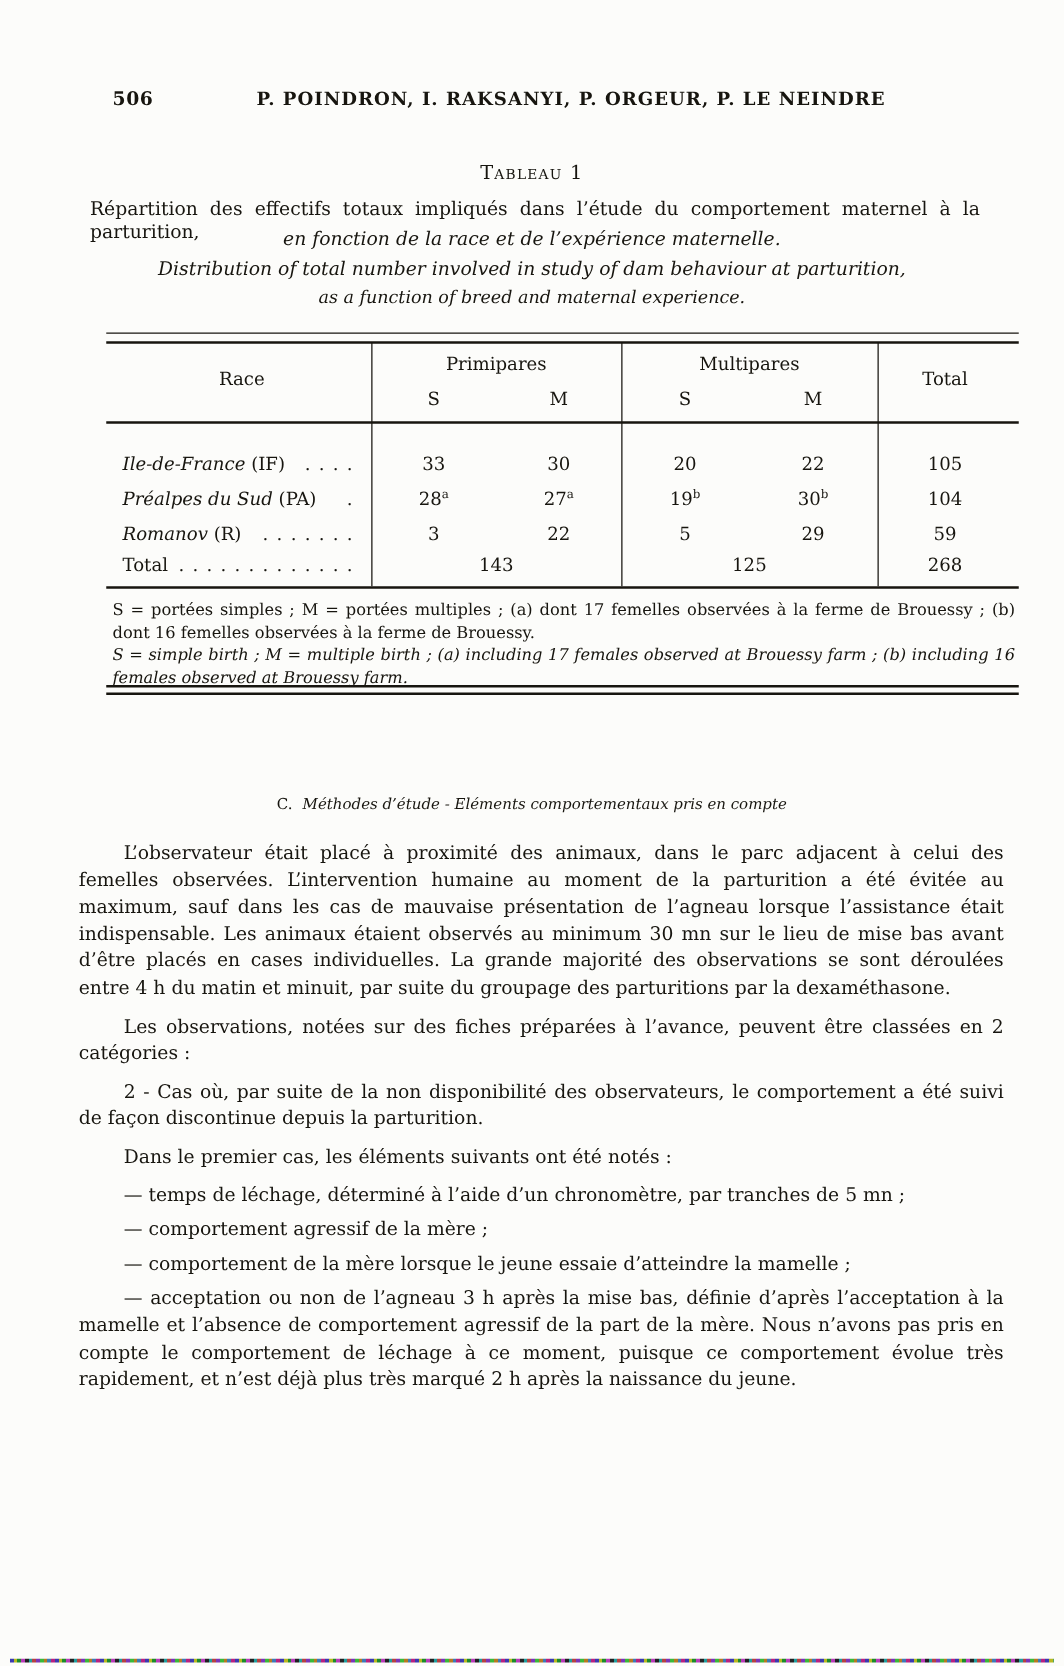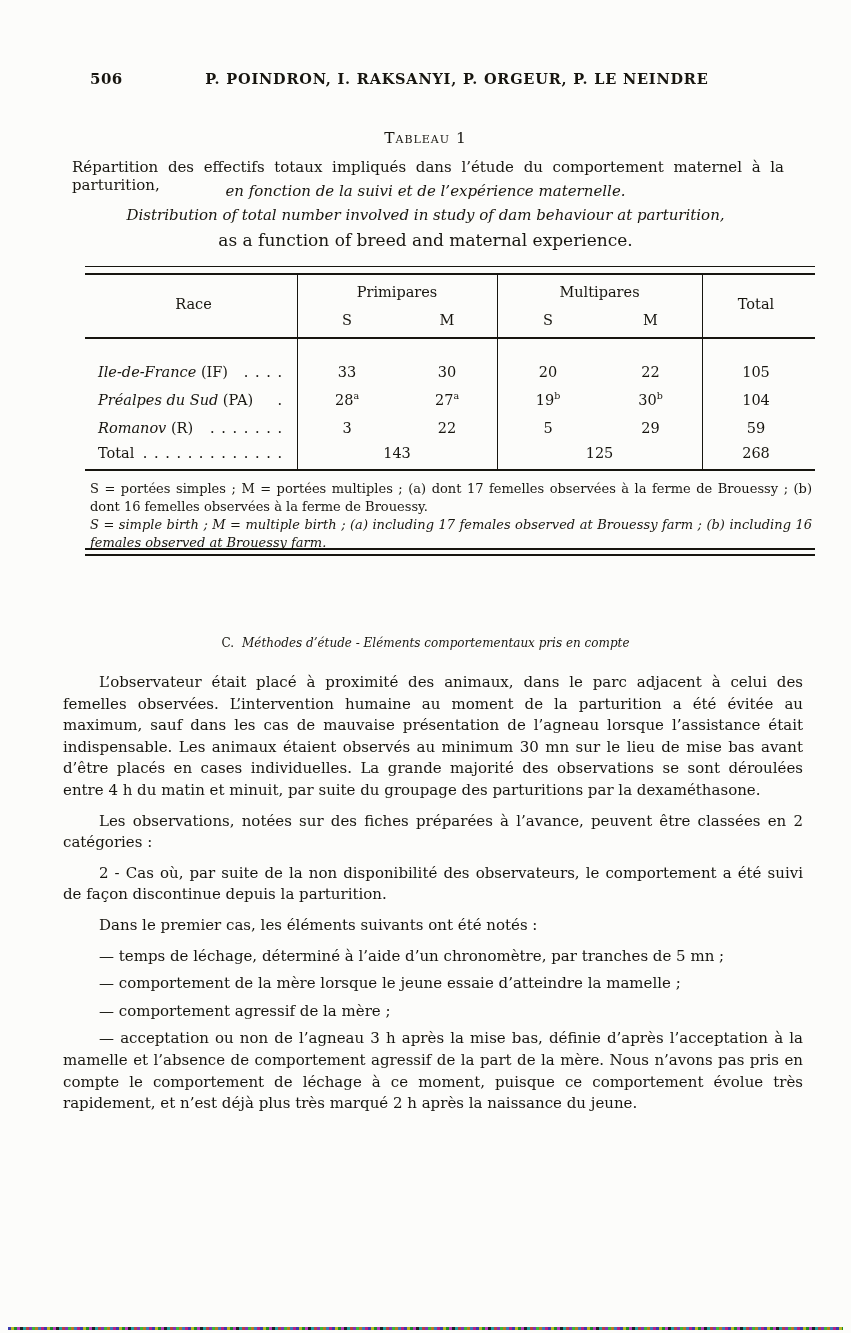--- a/index.html
+++ b/index.html
@@ -13,21 +13,21 @@
   .abs{position:absolute;}
   
   .runhead{top:70px;left:90px;right:60px;display:flex;align-items:baseline;}
   .pageno{font-weight:700;font-size:15px;letter-spacing:.5px;}
   .authors{flex:1;text-align:center;font-weight:700;font-size:14.5px;letter-spacing:.8px;}
   
   .tbl-label{top:129px;left:0;width:851px;text-align:center;font-variant:small-caps;font-size:15.5px;letter-spacing:1px;}
   .cap-fr1{top:158px;left:72px;width:712px;font-size:15px;text-align:justify;text-align-last:justify;}
   .cap-fr2{top:182px;left:0;width:851px;text-align:center;font-style:italic;font-size:15px;}
   .cap-en1{top:206px;left:0;width:851px;text-align:center;font-style:italic;font-size:15px;}
-  .cap-en2{top:230px;left:0;width:851px;text-align:center;font-size:17px;}
+  .cap-en2{top:230px;left:0;width:851px;text-align:center;font-style:italic;font-size:14px;}
   
   .ztable{top:266px;left:90px;width:720px;height:206px;font-size:14.5px;}
   .rule{position:absolute;background:#17150f;}
   .r-top1{left:-5px;right:-5px;top:0;height:1px;}
   .r-top2{left:-5px;right:-5px;top:7px;height:2px;}
   .r-hdr{left:-5px;right:-5px;top:71px;height:2px;}
   .r-bot{left:-5px;right:-5px;top:203px;height:2px;}
   .vline{position:absolute;top:8px;height:195px;width:1px;background:#17150f;}
   .v1{left:207px;} .v2{left:407px;} .v3{left:612px;}
   .thead{position:absolute;text-align:center;line-height:20px;}
@@ -59,21 +59,21 @@
 </head>
 <body>
 
 <div class="abs runhead">
   <span class="pageno">506</span>
   <span class="authors">P. POINDRON, I. RAKSANYI, P. ORGEUR, P. LE NEINDRE</span>
 </div>
 
 <div class="abs tbl-label">Tableau 1</div>
 <div class="abs cap-fr1">Répartition des effectifs totaux impliqués dans l’étude du comportement maternel à la parturition,</div>
-<div class="abs cap-fr2">en fonction de la suivi et de l’expérience maternelle.</div>
+<div class="abs cap-fr2">en fonction de la race et de l’expérience maternelle.</div>
 <div class="abs cap-en1">Distribution of total number involved in study of dam behaviour at parturition,</div>
 <div class="abs cap-en2">as a function of breed and maternal experience.</div>
 
 <div class="abs ztable">
   <div class="rule r-top1"></div>
   <div class="rule r-top2"></div>
   <div class="vline v1"></div>
   <div class="vline v2"></div>
   <div class="vline v3"></div>
 
@@ -140,18 +140,18 @@
 <div class="abs section-heading">
   <span class="sec-label">C.</span><span class="it">Méthodes d’étude - Eléments comportementaux pris en compte</span>
 </div>
 
 <div class="abs bodytext">
   <p>L’observateur était placé à proximité des animaux, dans le parc adjacent à celui des femelles observées. L’intervention humaine au moment de la parturition a été évitée au maximum, sauf dans les cas de mauvaise présentation de l’agneau lorsque l’assistance était indispensable. Les animaux étaient observés au minimum 30 mn sur le lieu de mise bas avant d’être placés en cases individuelles. La grande majorité des observations se sont déroulées entre 4 h du matin et minuit, par suite du groupage des parturitions par la dexaméthasone.</p>
   <p>Les observations, notées sur des fiches préparées à l’avance, peuvent être classées en 2 catégories :</p>
   <p>2 - Cas où, par suite de la non disponibilité des observateurs, le comportement a été suivi de façon discontinue depuis la parturition.</p>
   <p>Dans le premier cas, les éléments suivants ont été notés :</p>
   <p class="list-item">— temps de léchage, déterminé à l’aide d’un chronomètre, par tranches de 5 mn ;</p>
+  <p class="list-item">— comportement agressif de la mère ;</p>
   <p class="list-item">— comportement de la mère lorsque le jeune essaie d’atteindre la mamelle ;</p>
-  <p class="list-item">— comportement agressif de la mère ;</p>
   <p class="list-item">— acceptation ou non de l’agneau 3 h après la mise bas, définie d’après l’acceptation à la mamelle et l’absence de comportement agressif de la part de la mère. Nous n’avons pas pris en compte le comportement de léchage à ce moment, puisque ce comportement évolue très rapidement, et n’est déjà plus très marqué 2 h après la naissance du jeune.</p>
 </div>
 
 <div class="abs scan-strip"></div>
 
 </body></html>

